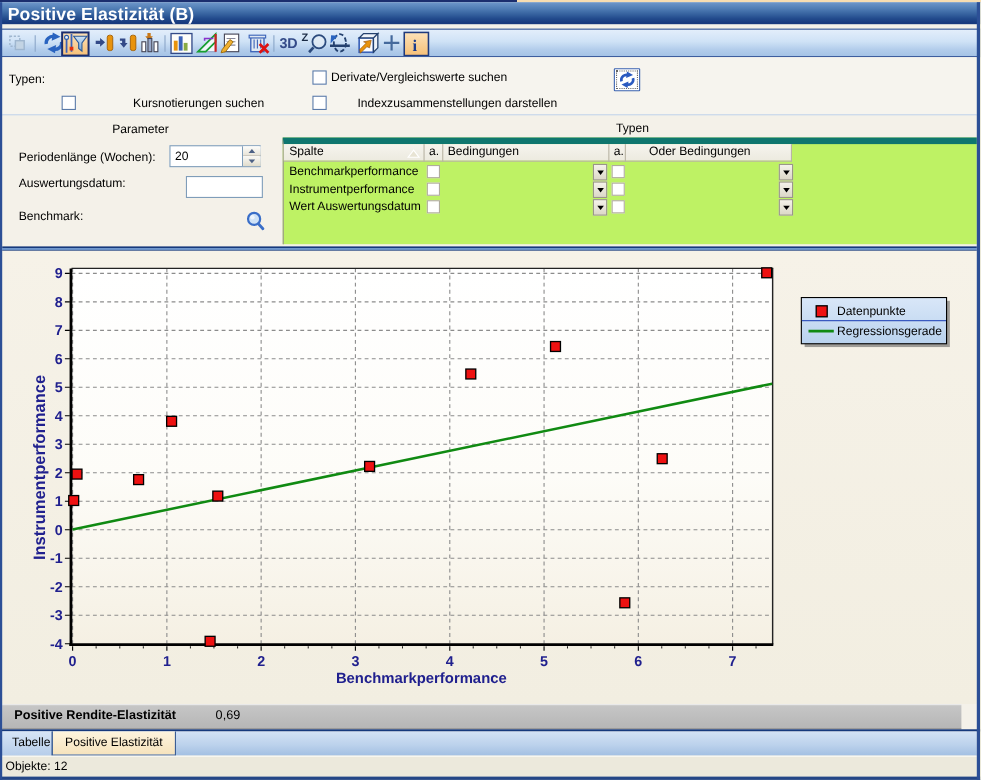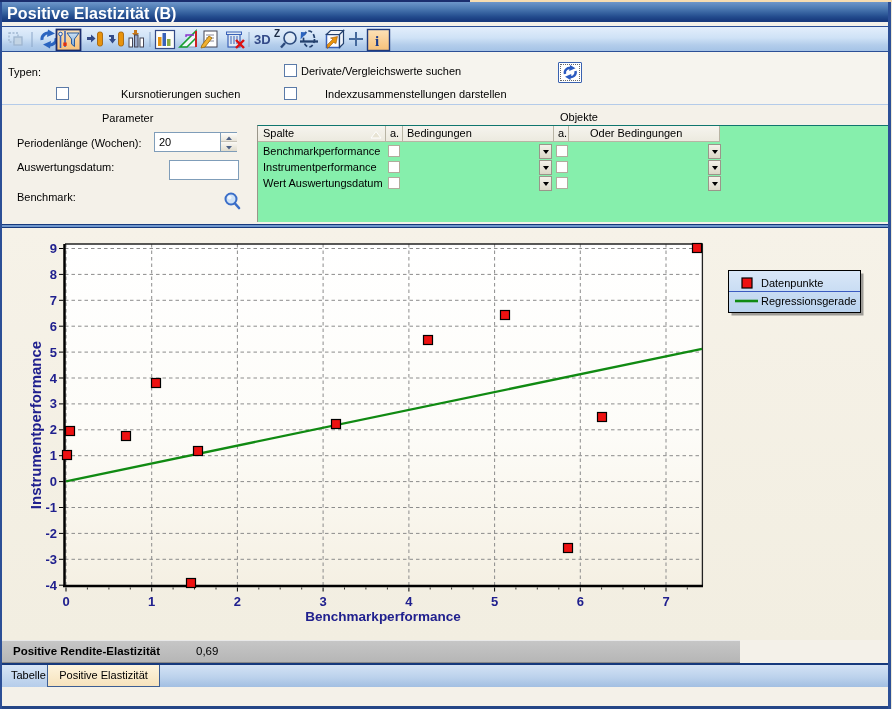--- a/index.html
+++ b/index.html
@@ -33,21 +33,21 @@
 
 #formarea { left:2px; top:52px; width:886px; height:53px; background:#f6f4ee; }
 #sep1 { left:2px; top:104px; width:886px; height:1px; background:#b4cbe9; }
 
 #paramarea { left:2px; top:105px; width:886px; height:119px; background:#f4f1e9; }
 
 #dblline { left:2px; top:224px; width:886px; height:4px; background:linear-gradient(to bottom,#16397c 0%,#16397c 25%,#6f97cd 30%,#6f97cd 70%,#16397c 75%,#16397c 100%); }
 
 #chartarea { left:2px; top:228px; width:886px; height:412px; background:linear-gradient(to bottom,#f6f2e8,#f2eee1); }
 
-#grayrow { left:2px; top:640px; width:738px; height:23px; background:linear-gradient(to bottom,#c6c6c6 0%,#b6b6b6 100%); border-top:1px solid #e9e9e9; border-bottom:1px solid #888; }
+#grayrow { left:2px; top:640px; width:872px; height:23px; background:linear-gradient(to bottom,#c6c6c6 0%,#b6b6b6 100%); border-top:1px solid #e9e9e9; border-bottom:1px solid #888; }
 #grayrow b { position:absolute; left:11px; top:4px; font-size:11.5px; }
 #grayrow span { position:absolute; left:194px; top:4px; font-size:11.5px; }
 
 #tabline { left:0; top:663px; width:892px; height:2px; background:#16397c; }
 #tabbar { left:2px; top:665px; width:886px; height:22px; background:linear-gradient(to bottom,#d3e2f5 0%,#bcd2ec 55%,#a2bfe2 100%); }
 .tab { position:absolute; top:0; height:22px; font-size:11px; padding-top:4px; text-align:center; }
 #tab1 { left:0; width:46px; background:linear-gradient(to bottom,#d7e5f6 0%,#b6cdea 100%); border-right:1px solid #3c5e94; text-align:left; padding-left:9px; }
 #tab2 { left:45px; width:113px; background:linear-gradient(to bottom,#fdf4de 0%,#f6e3bd 100%); border:1px solid #3c5e94; border-top:none; }
 
 #statusbar { left:2px; top:687px; width:886px; height:19px; background:#ece9dc; border-top:1px solid #fbfaf4; padding:3px 0 0 3px; font-size:11px; }
@@ -206,23 +206,23 @@
       </div>
     </div>
     <span class="abs" style="left:15px;top:56px;">Auswertungsdatum:</span>
     <div class="field" style="left:167px;top:55px;width:70px;height:20px;"></div>
     <span class="abs" style="left:15px;top:86px;">Benchmark:</span>
     <svg width="20" height="20" style="position:absolute;left:220px;top:86px">
       <circle cx="9" cy="8" r="5.5" fill="#cfe2f6" stroke="#3a6ec8" stroke-width="2"></circle>
       <circle cx="7.5" cy="6.5" r="2" fill="#eef5fc"></circle>
       <line x1="13" y1="12.5" x2="17" y2="17" stroke="#3a6ec8" stroke-width="2.6" stroke-linecap="round"></line>
     </svg>
-    <span class="abs" style="left:558px;top:6px;">Objekte</span>
-
-    <div class="abs" style="left:255px;top:20px;width:631px;height:97px;background:#86efac;border-top:1px solid #0f766e;border-left:1px solid #9a968a;">
+    <span class="abs" style="left:558px;top:6px;">Typen</span>
+
+    <div class="abs" style="left:255px;top:20px;width:631px;height:97px;background:#bef264;border-top:6px solid #0f766e;border-left:1px solid #9a968a;">
 
       <div class="abs" style="left:0;top:0;width:462px;height:16px;background:linear-gradient(to bottom,#f6f4ee,#eceadf);border-bottom:1px solid #b8b4a4;">
         <span class="abs" style="left:5px;top:1px;">Spalte</span>
         <svg width="12" height="10" style="position:absolute;left:112px;top:4px">
             <path d="M 6 1.5 L 11 8 L 1 8 Z" fill="#e8e4d4" stroke="#fff" stroke-width="1"></path>
           </svg>
         <div class="abs" style="left:127px;top:0;width:1px;height:16px;background:#b8b4a4;"></div>
         <span class="abs" style="left:132px;top:1px;">a.</span>
         <div class="abs" style="left:144px;top:0;width:1px;height:16px;background:#b8b4a4;"></div>
         <span class="abs" style="left:149px;top:1px;">Bedingungen</span>
@@ -408,17 +408,18 @@
   </div>
   <div class="abs" id="grayrow">
       <b>Positive Rendite-Elastizität</b>
       <span>0,69</span>
     </div>
   <div class="abs" id="tabline"></div>
   <div class="abs" id="tabbar">
     <div class="tab" id="tab1">Tabelle</div>
     <div class="tab" id="tab2">Positive Elastizität</div>
   </div>
+  <div class="abs" id="statusbar">Objekte: 12</div>
   <div class="abs" id="botborder"></div>
   <div class="abs" id="lborder"></div>
   <div class="abs" id="rborder"></div>
   <div class="abs" id="rborder2"></div>
 </div>
 
 </body></html>

